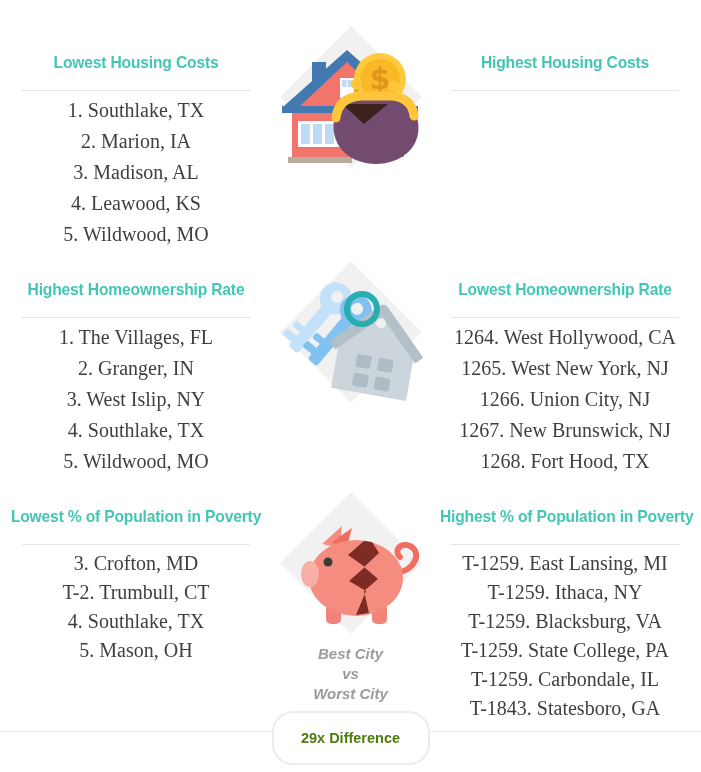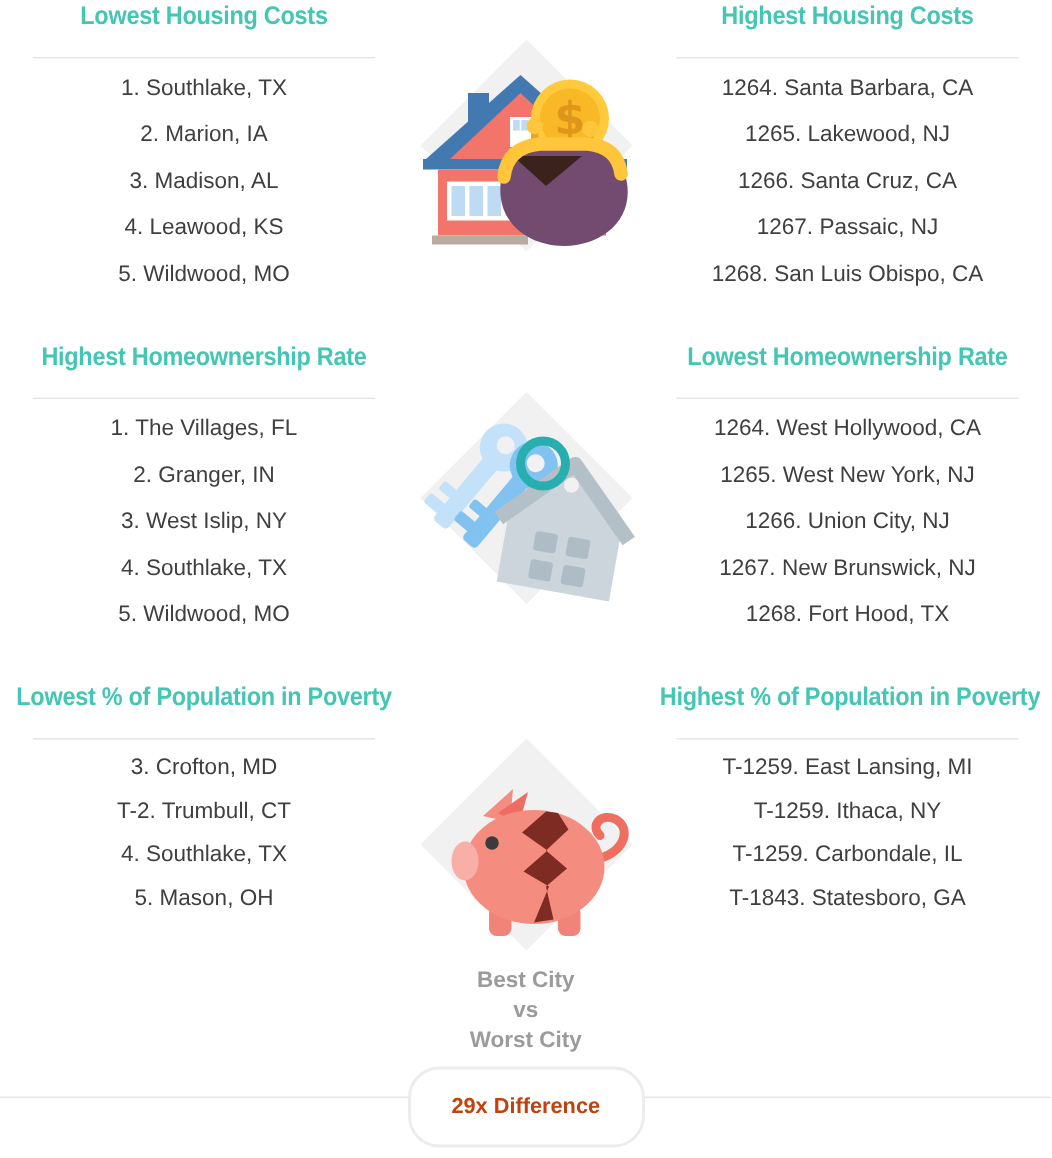--- a/index.html
+++ b/index.html
@@ -3,48 +3,48 @@
 <meta charset="utf-8">
 <style>
   html,body { margin:0; padding:0; background:#ffffff; }
   .page {
     position:relative; width:701px; height:772px; margin:0 auto;
     background:#ffffff; font-family:"Liberation Sans", sans-serif;
     overflow:hidden;
   }
   .row { display:grid; grid-template-columns:272px 157px 272px; }
   .row-std { height:227px; }
-  .col { text-align:center; }
+  .col { text-align:center; padding-top:52px; }
   .col h2 {
     margin:0; font-size:17px; line-height:22px; font-weight:bold;
     color:#43C6B3; white-space:nowrap; transform:scaleX(0.92);
     transform-origin:center; letter-spacing:-0.2px;
   }
   .divider { height:1px; background:#E5E5E5; width:228px; margin:16px auto 0; }
   .list { margin-top:4px; }
-  .item { font-size:15px; line-height:31px; color:#3F3F3F; }
+  .item { font-size:20px; line-height:31px; color:#3F3F3F;font-family:Liberation Serif, serif; }
   .row3 .item { line-height:29px; }
   .icon-col { display:flex; flex-direction:column; align-items:center; }
   .row1 .icon-col { padding-top:22px; }
   .row2 .icon-col { padding-top:30px; }
-  .row3 .icon-col { padding-top:34px; }
+  .row3 .icon-col { padding-top:34px;font-style:italic; }
   .vs-block {
     margin-top:6px; text-align:center; color:#9B9B9B;
     font-weight:bold; font-size:15px; line-height:20px;
   }
   .footer-rule {
     position:absolute; left:0; right:0; top:731px; height:1px;
     background:#E7E7E7;
   }
   .badge {
     position:absolute; left:50%; top:711px; transform:translateX(-50%);
     width:158px; height:54px; box-sizing:border-box;
     border-radius:21px; background:#ffffff; border:2px solid #ECECEC;
     display:flex; align-items:center; justify-content:center;
-    font-weight:bold; font-size:14.5px; color:#c2410c; z-index:2;
+    font-weight:bold; font-size:14.5px; color:#4d7c0f; z-index:2;
   }
 </style>
 </head>
 <body>
 
 <div class="page">
 
   <section class="row row1 row-std">
     <div class="col">
       <h2>Lowest Housing Costs</h2>
@@ -87,27 +87,20 @@
         <circle cx="80.5" cy="62" r="5.5" fill="#FFC53B"></circle>
         <circle cx="117.5" cy="64" r="5.5" fill="#FFC53B"></circle>
         <path d="M58,98 C54,126 76,142 100,142 C124,142 146,126 142,100 C140,86 130,78 118,76 L80,76 C66,78 60,86 58,98 Z" fill="#734B70"></path>
         <polygon points="66,82 112,82 88,102" fill="#3B221C"></polygon>
         <path d="M60,96 Q62,76 84,74 L116,74 Q136,76 138,94" stroke="#FFC53B" stroke-width="9" fill="none" stroke-linecap="round"></path>
       </svg>
     </div>
     <div class="col">
       <h2>Highest Housing Costs</h2>
       <div class="divider"></div>
-      <div class="list">
-        <div class="item">1264. Santa Barbara, CA</div>
-        <div class="item">1265. Lakewood, NJ</div>
-        <div class="item">1266. Santa Cruz, CA</div>
-        <div class="item">1267. Passaic, NJ</div>
-        <div class="item">1268. San Luis Obispo, CA</div>
-      </div>
     </div>
   </section>
 
   <section class="row row2 row-std">
     <div class="col">
       <h2>Highest Homeownership Rate</h2>
       <div class="divider"></div>
       <div class="list">
         <div class="item">1. The Villages, FL</div>
         <div class="item">2. Granger, IN</div>
@@ -187,20 +180,22 @@
         <div>vs</div>
         <div>Worst City</div>
       </div>
     </div>
     <div class="col">
       <h2>Highest % of Population in Poverty</h2>
       <div class="divider"></div>
       <div class="list">
         <div class="item">T-1259. East Lansing, MI</div>
         <div class="item">T-1259. Ithaca, NY</div>
+        <div class="item">T-1259. Blacksburg, VA</div>
+        <div class="item">T-1259. State College, PA</div>
         <div class="item">T-1259. Carbondale, IL</div>
         <div class="item">T-1843. Statesboro, GA</div>
       </div>
     </div>
   </section>
 
   <div class="footer-rule"></div>
   <div class="badge">29x Difference</div>
 
 </div>

